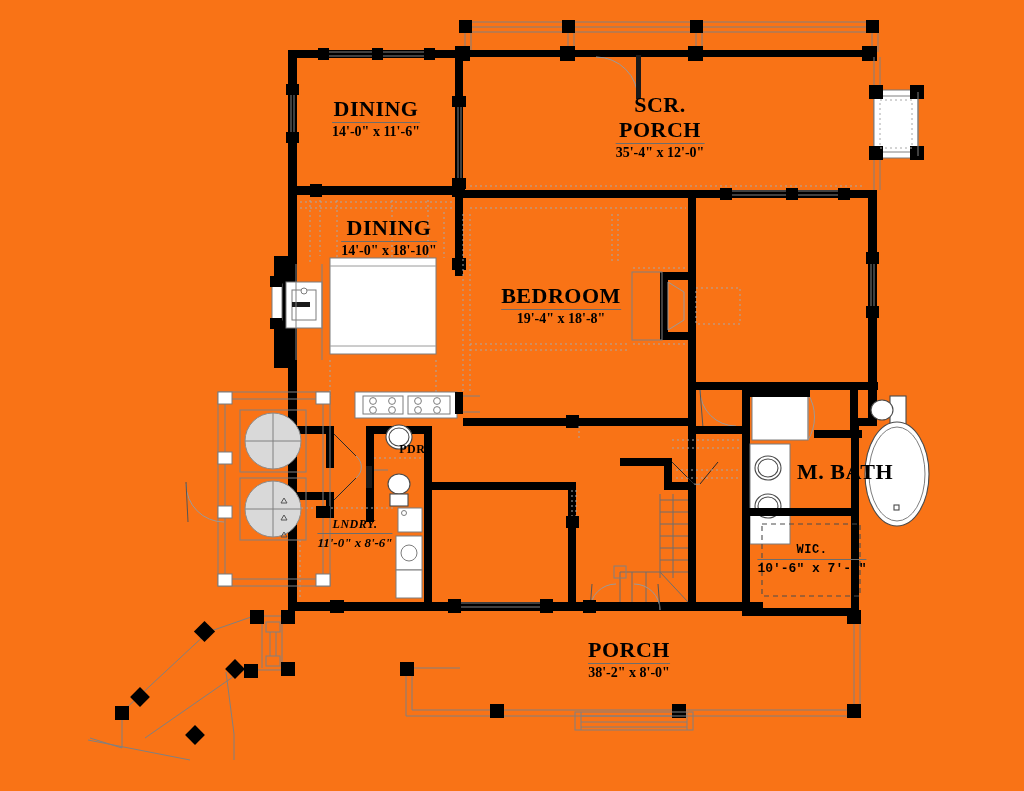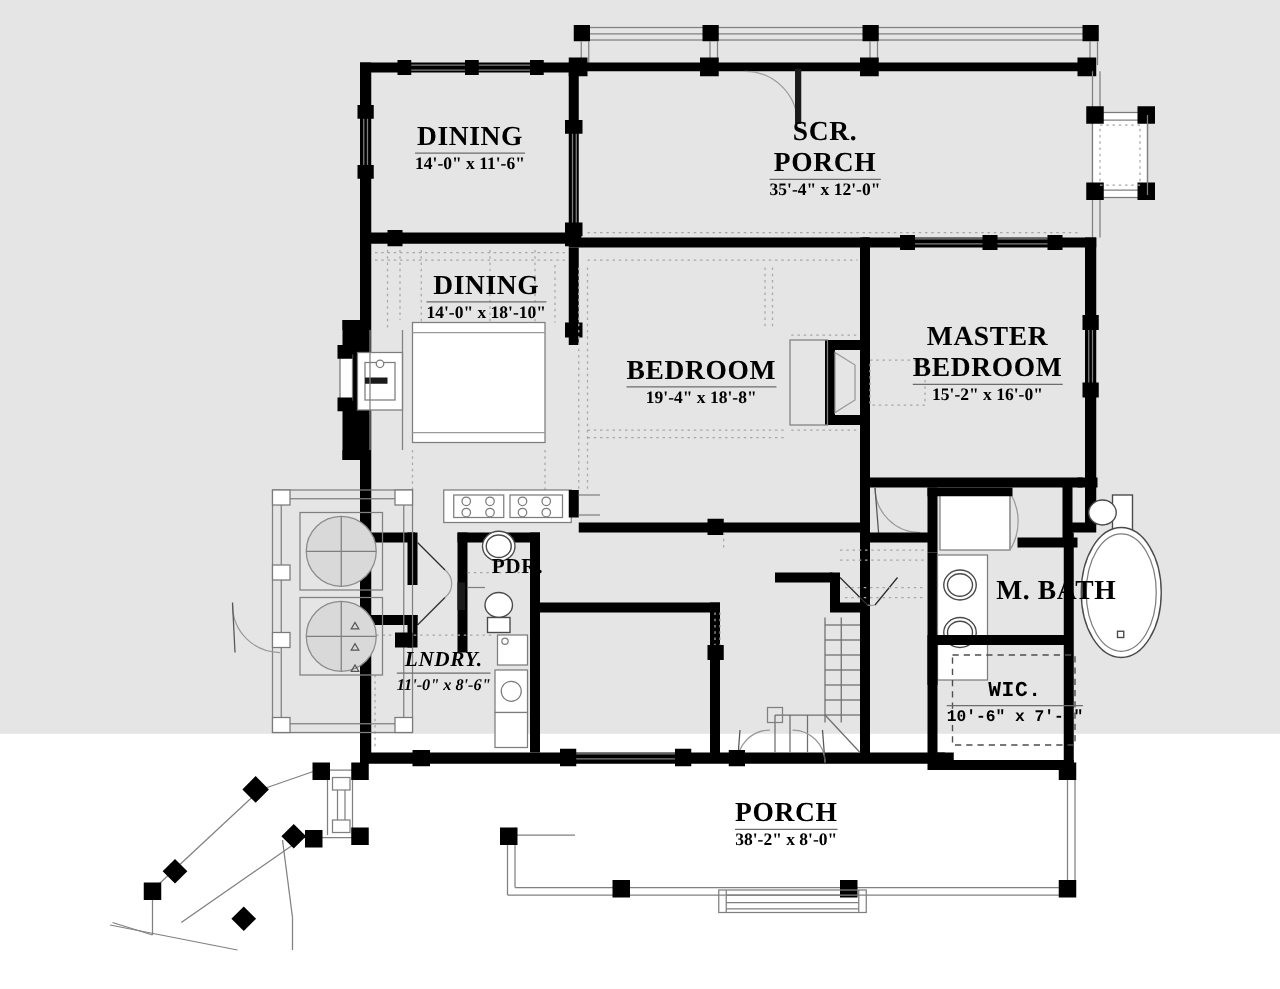--- a/index.html
+++ b/index.html
@@ -11,22 +11,22 @@
   body {
     width: 1024px;
     height: 791px;
     font-family: "Liberation Serif", serif;
     overflow: hidden;
     position: relative;
   }
   #plan-root {
     position: relative;
     width: 1024px;
-    height: 587px;
-    background: #e5e5e5;
+    height: 791px;
+    background: #f97316;
   }
   svg#plan-svg {
     position: absolute;
     left: 0;
     top: 0;
     width: 1024px;
     height: 791px;
     display: block;
   }
   
@@ -65,21 +65,21 @@
     display: block;
     font-weight: bold;
     letter-spacing: 0px;
     line-height: 1.2;
     border-top: 1px solid #6d6d6d;
     padding-top: 1px;
     margin-top: 1px;
   }
   .sz-md .room-name  { font-size: 22px; }
   .sz-md .room-dims  { font-size: 14px; }
-  .sz-sm .room-name  { font-size: 17px; }
+  .sz-sm .room-name  { font-size: 12px; }
   .sz-sm .room-dims  { font-size: 13px; }
 </style>
 </head>
 <body>
 
 <div id="plan-root">
 
   <svg id="plan-svg" viewBox="0 0 1024 791">
 
     <g>
@@ -513,25 +513,20 @@
   <div class="room-label sz-md" style="left:389px; top:215px;">
     <span class="room-name">DINING</span>
     <span class="room-dims">14'-0" x 18'-10"</span>
   </div>
 
   <div class="room-label sz-md" style="left:561px; top:283px;">
     <span class="room-name">BEDROOM</span>
     <span class="room-dims">19'-4" x 18'-8"</span>
   </div>
 
-  <div class="room-label sz-md" style="left:790px; top:256px;">
-    <span class="room-name">MASTER</span>
-    <span class="room-name">BEDROOM</span>
-    <span class="room-dims">15'-2" x 16'-0"</span>
-  </div>
 
   <div class="room-label sz-md no-rule" style="left:839px; top:459px;padding-left:12px;">
     <span class="room-name">M. BATH</span>
 
   </div>
 
   <div class="room-label sz-sm" style="left:812px; top:544px;font-family:Liberation Mono, monospace;">
     <span class="room-name">WIC.</span>
     <span class="room-dims">10'-6" x 7'-4"</span>
   </div>

